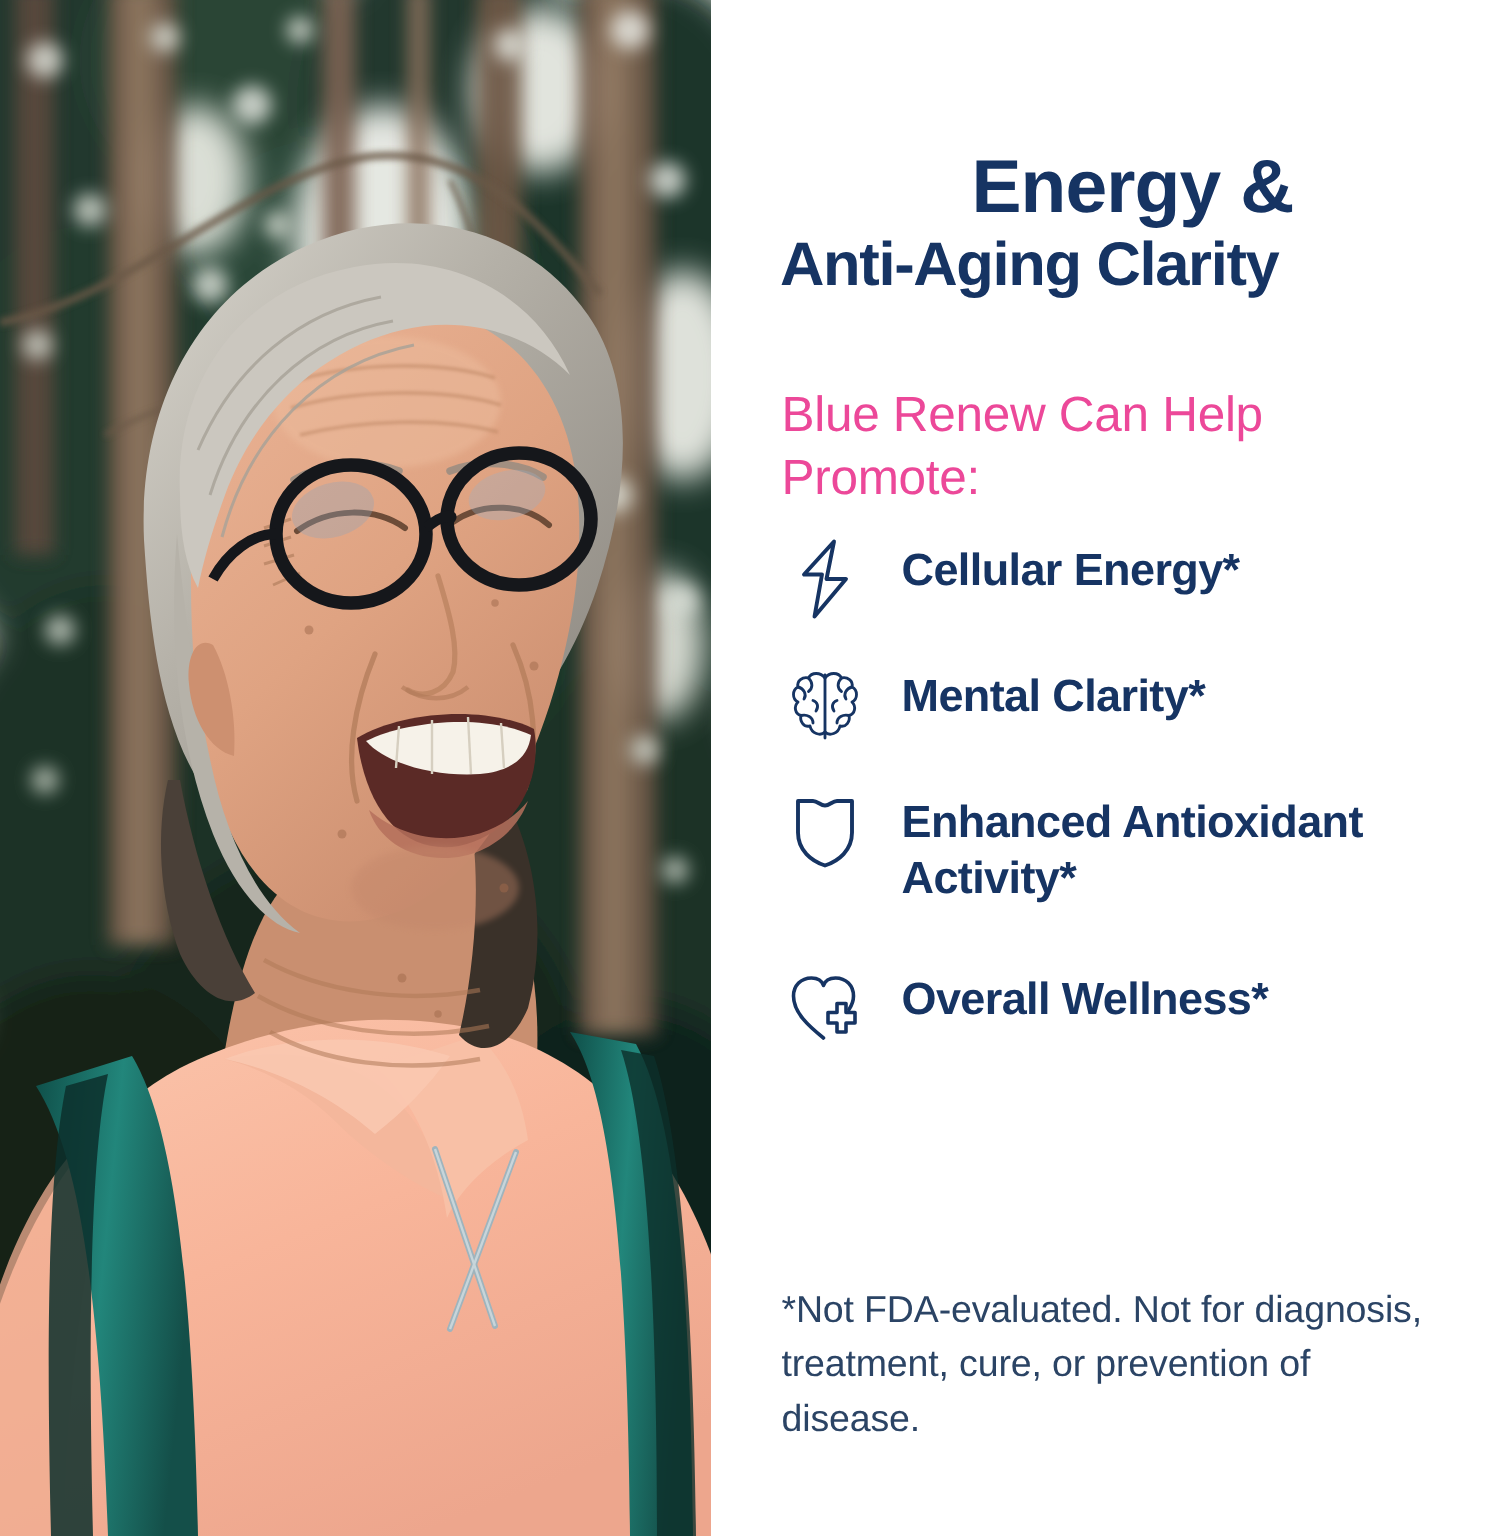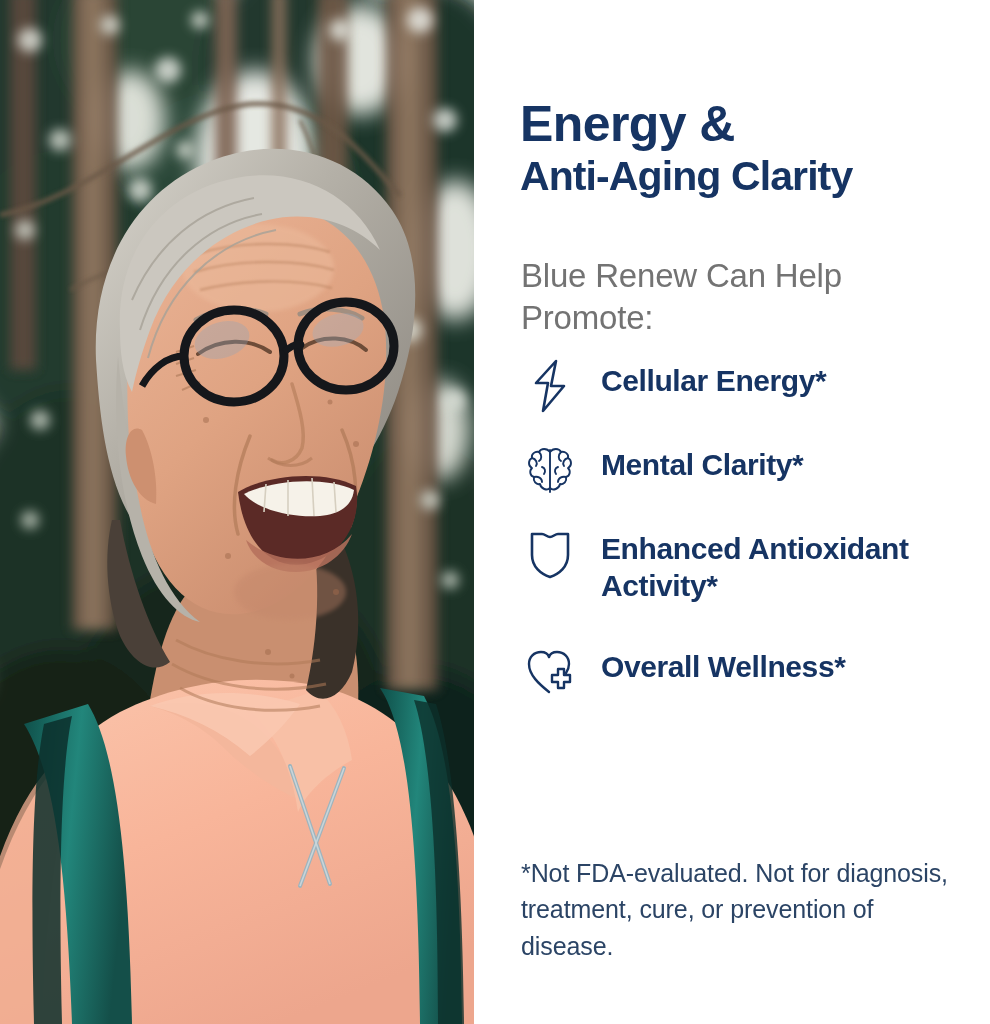--- a/index.html
+++ b/index.html
@@ -54,29 +54,29 @@
     left: 46px;
     top: 62px;
     width: 470px;
     color: #163463;
     font-family: "Liberation Sans", sans-serif;
     font-weight: bold;
     font-size: 50px;
     line-height: 1.14;
     letter-spacing: -0.6px;
   }
-  .headline .line1 { display: block; }
+  .headline .line1 { display: block; text-align: center; }
   .headline .line2 { display: block; font-size: 41px; letter-spacing: -0.9px; }
 
   .subhead {
     position: absolute;
     left: 47px;
     top: 222px;
     width: 420px;
-    color: #737373;
+    color: #ec4899;
     font-family: "Liberation Sans", sans-serif;
     font-weight: normal;
     font-size: 33px;
     line-height: 1.27;
     letter-spacing: -0.2px;
   }
 
   
   .benefits {
     position: absolute;

